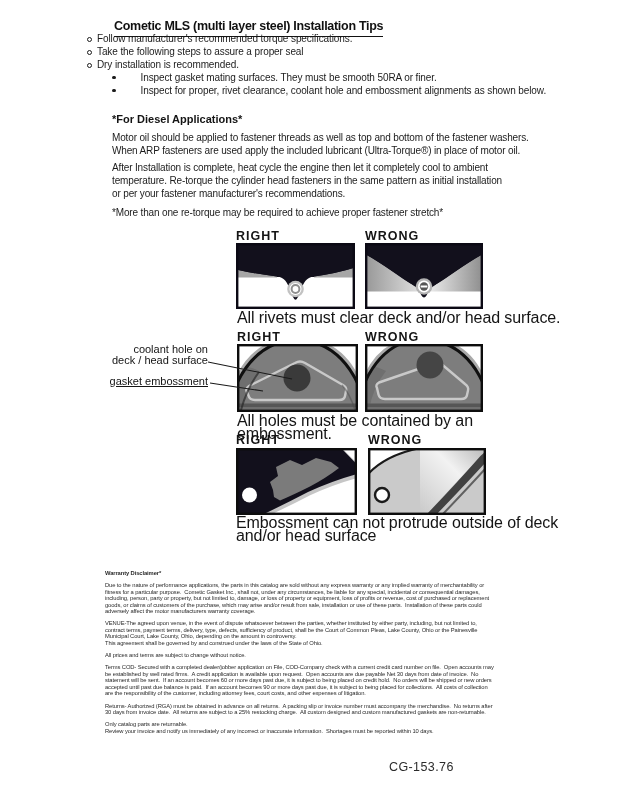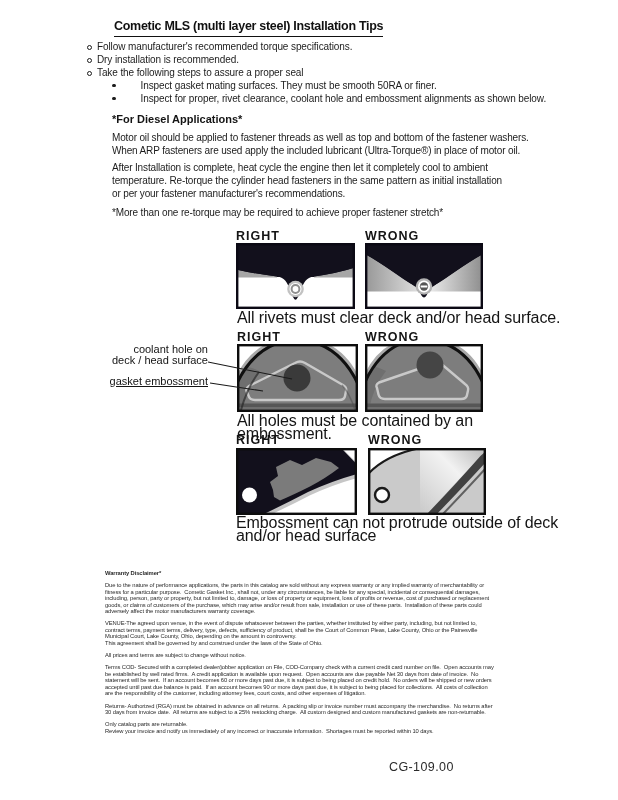--- a/index.html
+++ b/index.html
@@ -7,21 +7,21 @@
         font-family:"Liberation Sans","DejaVu Sans",sans-serif;color:#1c1c1c;}
   .abs{position:absolute;}
   .pre{white-space:pre;}
   .preline{white-space:pre-line;}
 
   
   .title{top:19px;left:114px;font-size:12.5px;font-weight:bold;letter-spacing:-0.3px;
          border-bottom:1.6px solid #111;padding-bottom:2.5px;color:#111;}
 
   
-  .bullets{top:40px;left:87px;font-size:10px;letter-spacing:-0.1px;}
+  .bullets{top:32px;left:87px;font-size:10px;letter-spacing:-0.1px;}
   .b-row{display:flex;align-items:flex-start;height:13px;line-height:13px;}
   .b-row.sub{margin-left:25px;gap:20px;}
   .b-marker{flex:0 0 auto;width:3px;height:3px;border:1px solid #1c1c1c;border-radius:50%;
             margin:4.5px 5px 0 0;}
   .b-marker.filled{width:3.5px;height:3.5px;background:#1c1c1c;border:none;margin-top:4.5px;}
 
   
   .diesel-h{top:113px;left:112px;font-size:11px;font-weight:bold;color:#141414;}
   .body-p{left:112px;font-size:10px;line-height:13px;letter-spacing:-0.15px;}
 
@@ -46,25 +46,25 @@
 
   <div class="abs title">Cometic MLS (multi layer steel) Installation Tips</div>
 
   <div class="abs bullets">
     <div class="b-row">
       <span class="b-marker"></span>
       <span>Follow manufacturer's recommended torque specifications.</span>
     </div>
     <div class="b-row">
       <span class="b-marker"></span>
-      <span>Dry installation is recommended.</span>
+      <span>Take the following steps to assure a proper seal</span>
     </div>
     <div class="b-row">
       <span class="b-marker"></span>
-      <span>Take the following steps to assure a proper seal</span>
+      <span>Dry installation is recommended.</span>
     </div>
     <div class="b-row sub">
       <span class="b-marker filled"></span>
       <span>Inspect gasket mating surfaces.  They must be smooth 50RA or finer.</span>
     </div>
     <div class="b-row sub">
       <span class="b-marker filled"></span>
       <span>Inspect for proper, rivet clearance, coolant hole and embossment alignments as shown below.</span>
     </div>
   </div>
@@ -215,15 +215,15 @@
 be established by well rated firms.  A credit application is available upon request.  Open accounts are due payable Net 30 days from date of invoice.  No
 statement will be sent.  If an account becomes 60 or more days past due, it is subject to being placed on credit hold.  No orders will be shipped or new orders
 accepted until past due balance is paid.  If an account becomes 90 or more days past due, it is subject to being placed for collections.  All costs of collection
 are the responsibility of the customer, including attorney fees, court costs, and other expenses of litigation.</p>
     <p class="pre">Returns- Authorized (RGA) must be obtained in advance on all returns.  A packing slip or invoice number must accompany the merchandise.  No returns after
 30 days from invoice date.  All returns are subject to a 25% restocking charge.  All custom designed and custom manufactured gaskets are non-returnable.</p>
     <p class="pre">Only catalog parts are returnable.
 Review your invoice and notify us immediately of any incorrect or inaccurate information.  Shortages must be reported within 10 days.</p>
   </div>
 
-  <div class="abs pagenum">CG-109.00</div>
+  <div class="abs pagenum">CG-153.76</div>
 
 </div>
 
 </body></html>

